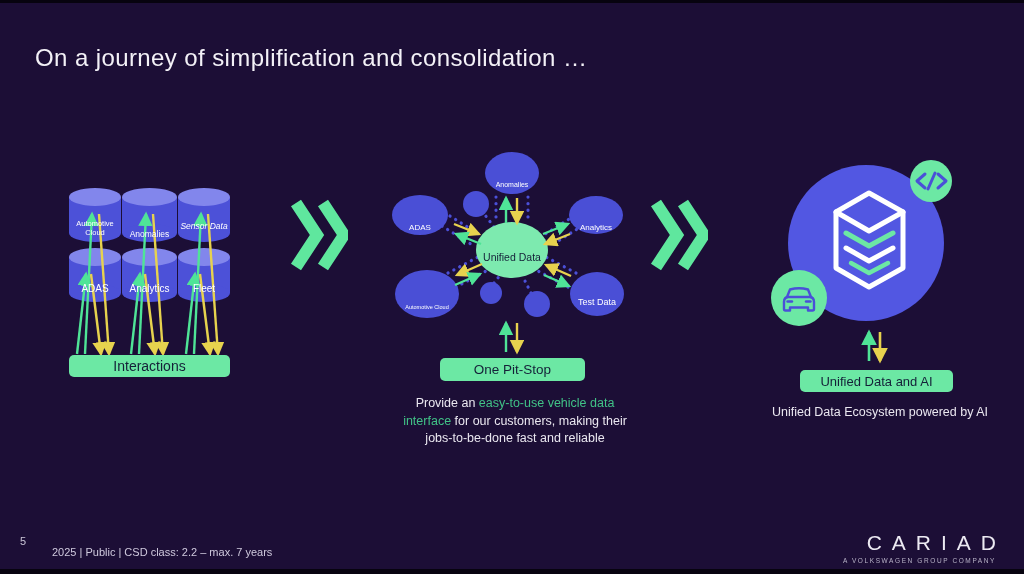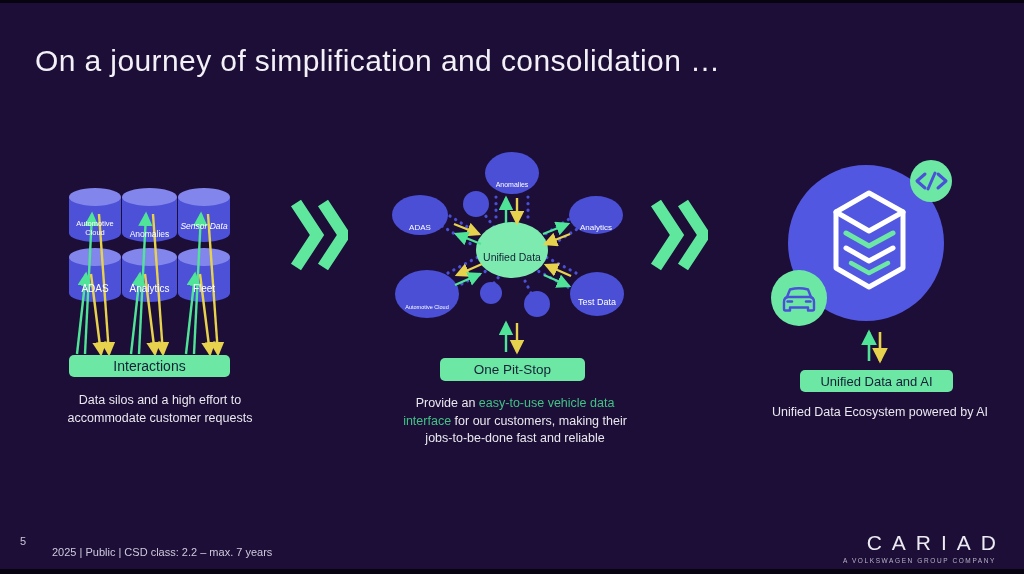--- a/index.html
+++ b/index.html
@@ -4,21 +4,21 @@
 <style>
   html,body{margin:0;padding:0;background:#000;}
   .slide{
     position:relative;width:1024px;height:574px;overflow:hidden;
     background:var(--bg,#1c0e36);
     font-family:"Liberation Sans",sans-serif;color:var(--text-light,#f1eff6);
   }
   .bar{position:absolute;left:0;width:1024px;background:#07030f;}
   .bar.top{top:0;height:3px;}
   .bar.bottom{bottom:0;height:5px;}
-  .title{position:absolute;left:35px;top:44px;font-size:30px;font-weight:400;letter-spacing:.4px;color:var(--text-light,#f3f1f7);}
+  .title{position:absolute;left:35px;top:44px;font-size:24px;font-weight:400;letter-spacing:.4px;color:var(--text-light,#f3f1f7);}
   .panel{position:absolute;}
   .panel svg{position:absolute;left:0;top:0;}
   .lbl{position:absolute;text-align:center;color:#fff;line-height:1.25;pointer-events:none;margin-top:13px;}
   .greenbox{
     position:absolute;background:var(--green,#6ce8a4);border-radius:5px;
     display:flex;align-items:center;justify-content:center;
     color:var(--text-dark,#142038);font-weight:400;
   }
   .caption{position:absolute;text-align:center;font-size:12.5px;line-height:1.4;color:#eae7f0;}
   .caption .hl{color:var(--text-green,#41c287);}
@@ -85,21 +85,20 @@
       </g>
     </svg>
     <div class="lbl" style="left:14px;top:28px;width:52px;font-size:7.5px;">Automotive Cloud</div>
     <div class="lbl" style="left:67px;top:38px;width:55px;font-size:8.5px;">Anomalies</div>
     <div class="lbl" style="left:123px;top:30px;width:52px;font-size:8.5px;font-style:italic;">Sensor Data</div>
     <div class="lbl" style="left:14px;top:92px;width:52px;font-size:10px;">ADAS</div>
     <div class="lbl" style="left:67px;top:92px;width:55px;font-size:10px;">Analytics</div>
     <div class="lbl" style="left:123px;top:92px;width:52px;font-size:10px;">Fleet</div>
     <div class="greenbox" style="left:14px;top:177px;width:161px;height:22px;font-size:14px;">Interactions</div>
   </div>
-  <div class="caption" style="left:50px;top:392px;width:220px;">Data silos and a high effort to accommodate customer requests</div>
 
   <svg style="position:absolute;left:290px;top:198px;" width="58" height="74" viewBox="0 0 58 74">
     <polyline points="6,5 27,37 6,69" fill="none" stroke="#5fe79e" stroke-width="12"></polyline>
     <polyline points="33,5 54,37 33,69" fill="none" stroke="#5fe79e" stroke-width="12"></polyline>
   </svg>
 
   <div class="panel" style="left:390px;top:145px;width:245px;height:250px;">
     <svg width="245" height="245" viewBox="0 0 245 245">
       <defs>
         <marker id="mg" markerWidth="7" markerHeight="7" refX="5" refY="3" orient="auto">

